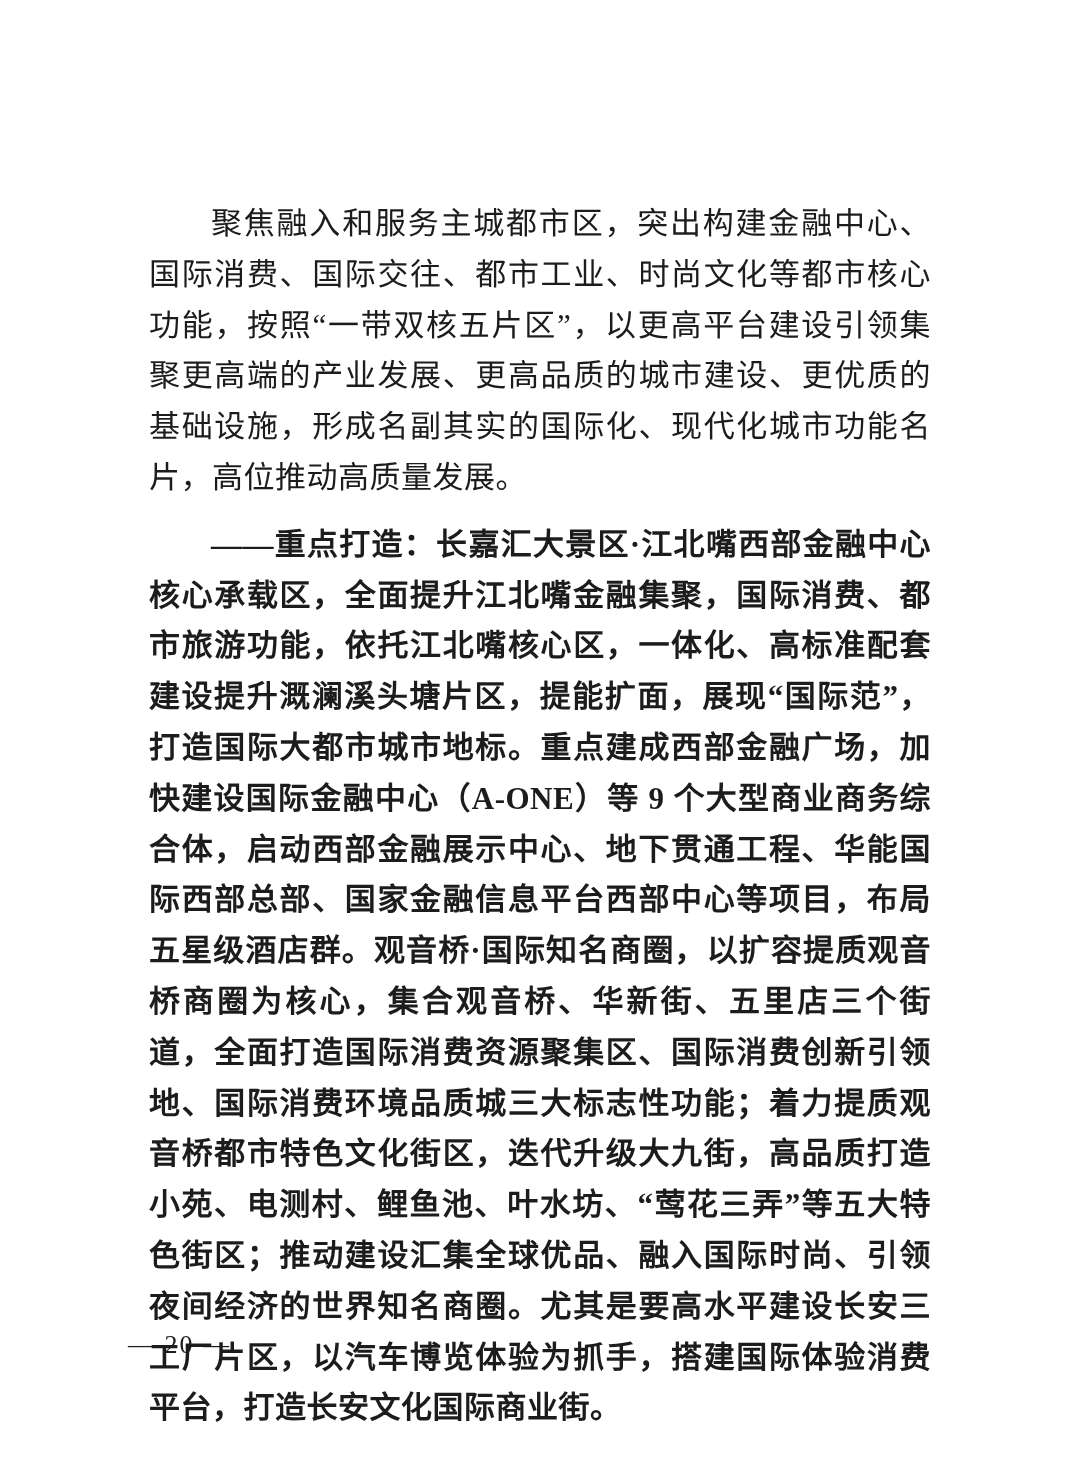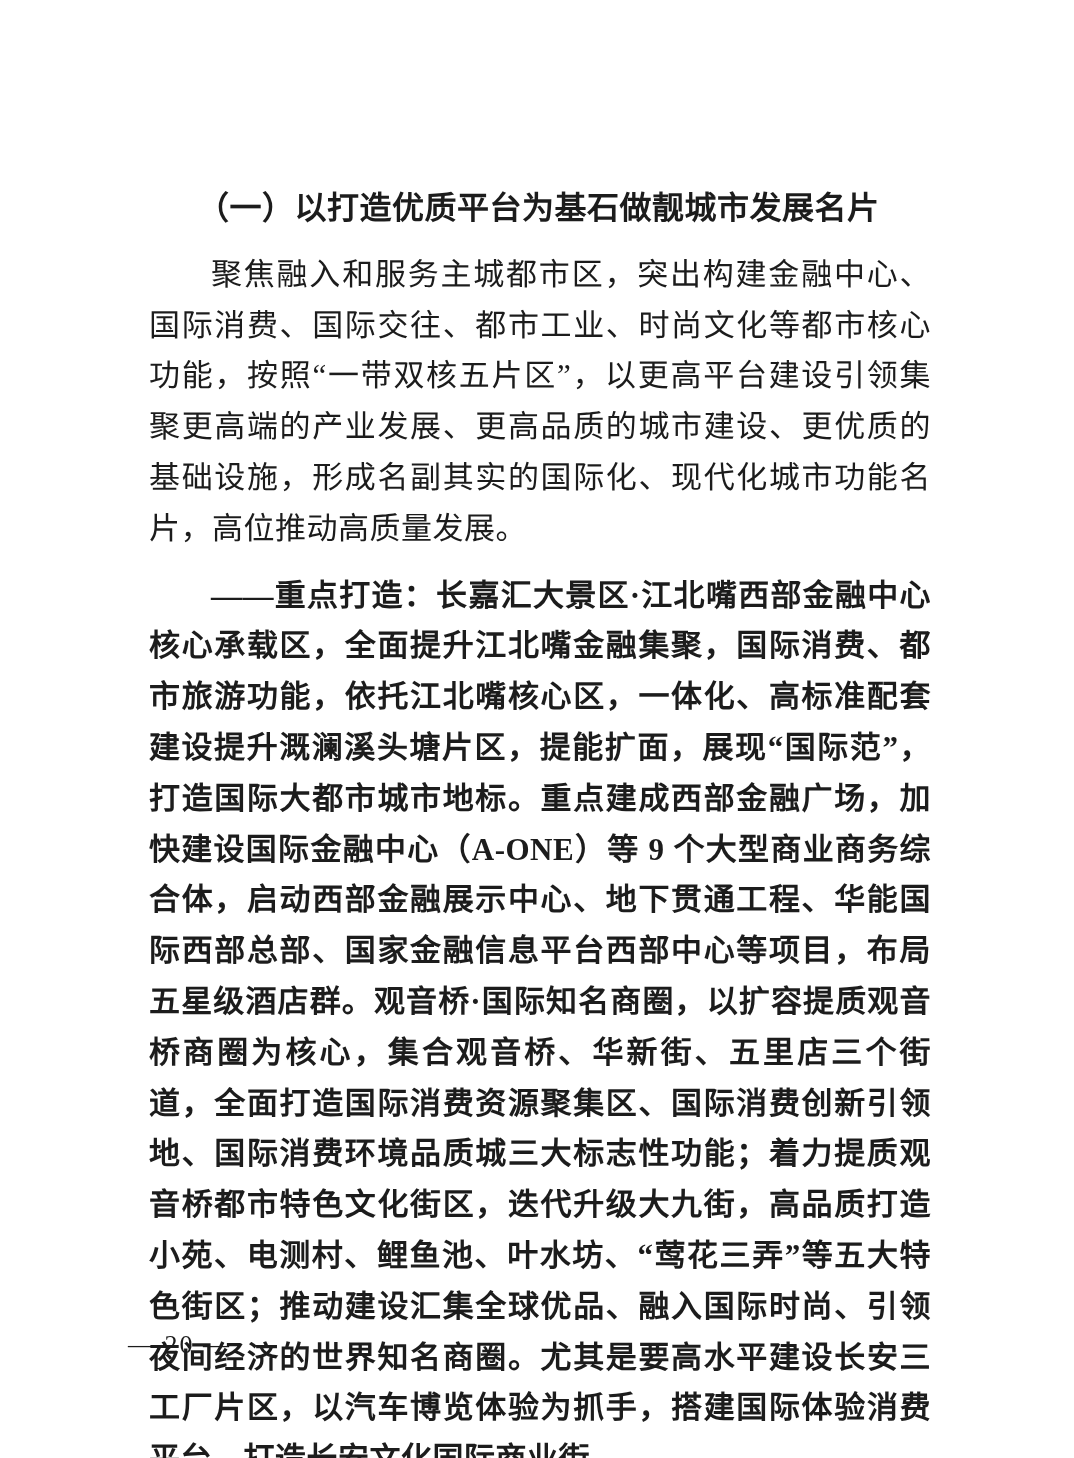--- a/index.html
+++ b/index.html
@@ -54,21 +54,20 @@
     white-space: pre;
   }
 </style>
 </head>
 <body>
 
 <div class="page">
 
   <div class="text-block">
 
-    <h2 class="section-heading">（一）以打造优质平台为基石做靓城市发展名片</h2>
 
     <p class="para">聚焦融入和服务主城都市区，突出构建金融中心、国际消费、国际交往、都市工业、时尚文化等都市核心功能，按照“一带双核五片区”，以更高平台建设引领集聚更高端的产业发展、更高品质的城市建设、更优质的基础设施，形成名副其实的国际化、现代化城市功能名片，高位推动高质量发展。</p>
 
     <p class="para"><span class="seg-bold">——重点打造：长嘉汇大景区·江北嘴西部金融中心核心承载区</span><span class="seg-normal">，全面提升江北嘴金融集聚，国际消费、都市旅游功能，依托江北嘴核心区，一体化、高标准配套建设提升溉澜溪头塘片区，提能扩面，展现“国际范”，打造国际大都市城市地标。重点建成西部金融广场，加快建设国际金融中心（A-ONE）等 9 个大型商业商务综合体，启动西部金融展示中心、地下贯通工程、华能国际西部总部、国家金融信息平台西部中心等项目，布局五星级酒店群。</span><span class="seg-bold">观音桥·国际知名商圈</span><span class="seg-normal">，以扩容提质观音桥商圈为核心，集合观音桥、华新街、五里店三个街道，全面打造国际消费资源聚集区、国际消费创新引领地、国际消费环境品质城三大标志性功能；着力提质观音桥都市特色文化街区，迭代升级大九街，高品质打造小苑、电测村、鲤鱼池、叶水坊、“莺花三弄”等五大特色街区；推动建设汇集全球优品、融入国际时尚、引领夜间经济的世界知名商圈。尤其是要高水平建设</span><span class="seg-bold">长安三工厂片区</span><span class="seg-normal">，以汽车博览体验为抓手，搭建国际体验消费平台，打造长安文化国际商业街。</span></p>
 
   </div>
 
   <div class="page-footer">— 20 —</div>
 
 </div>

